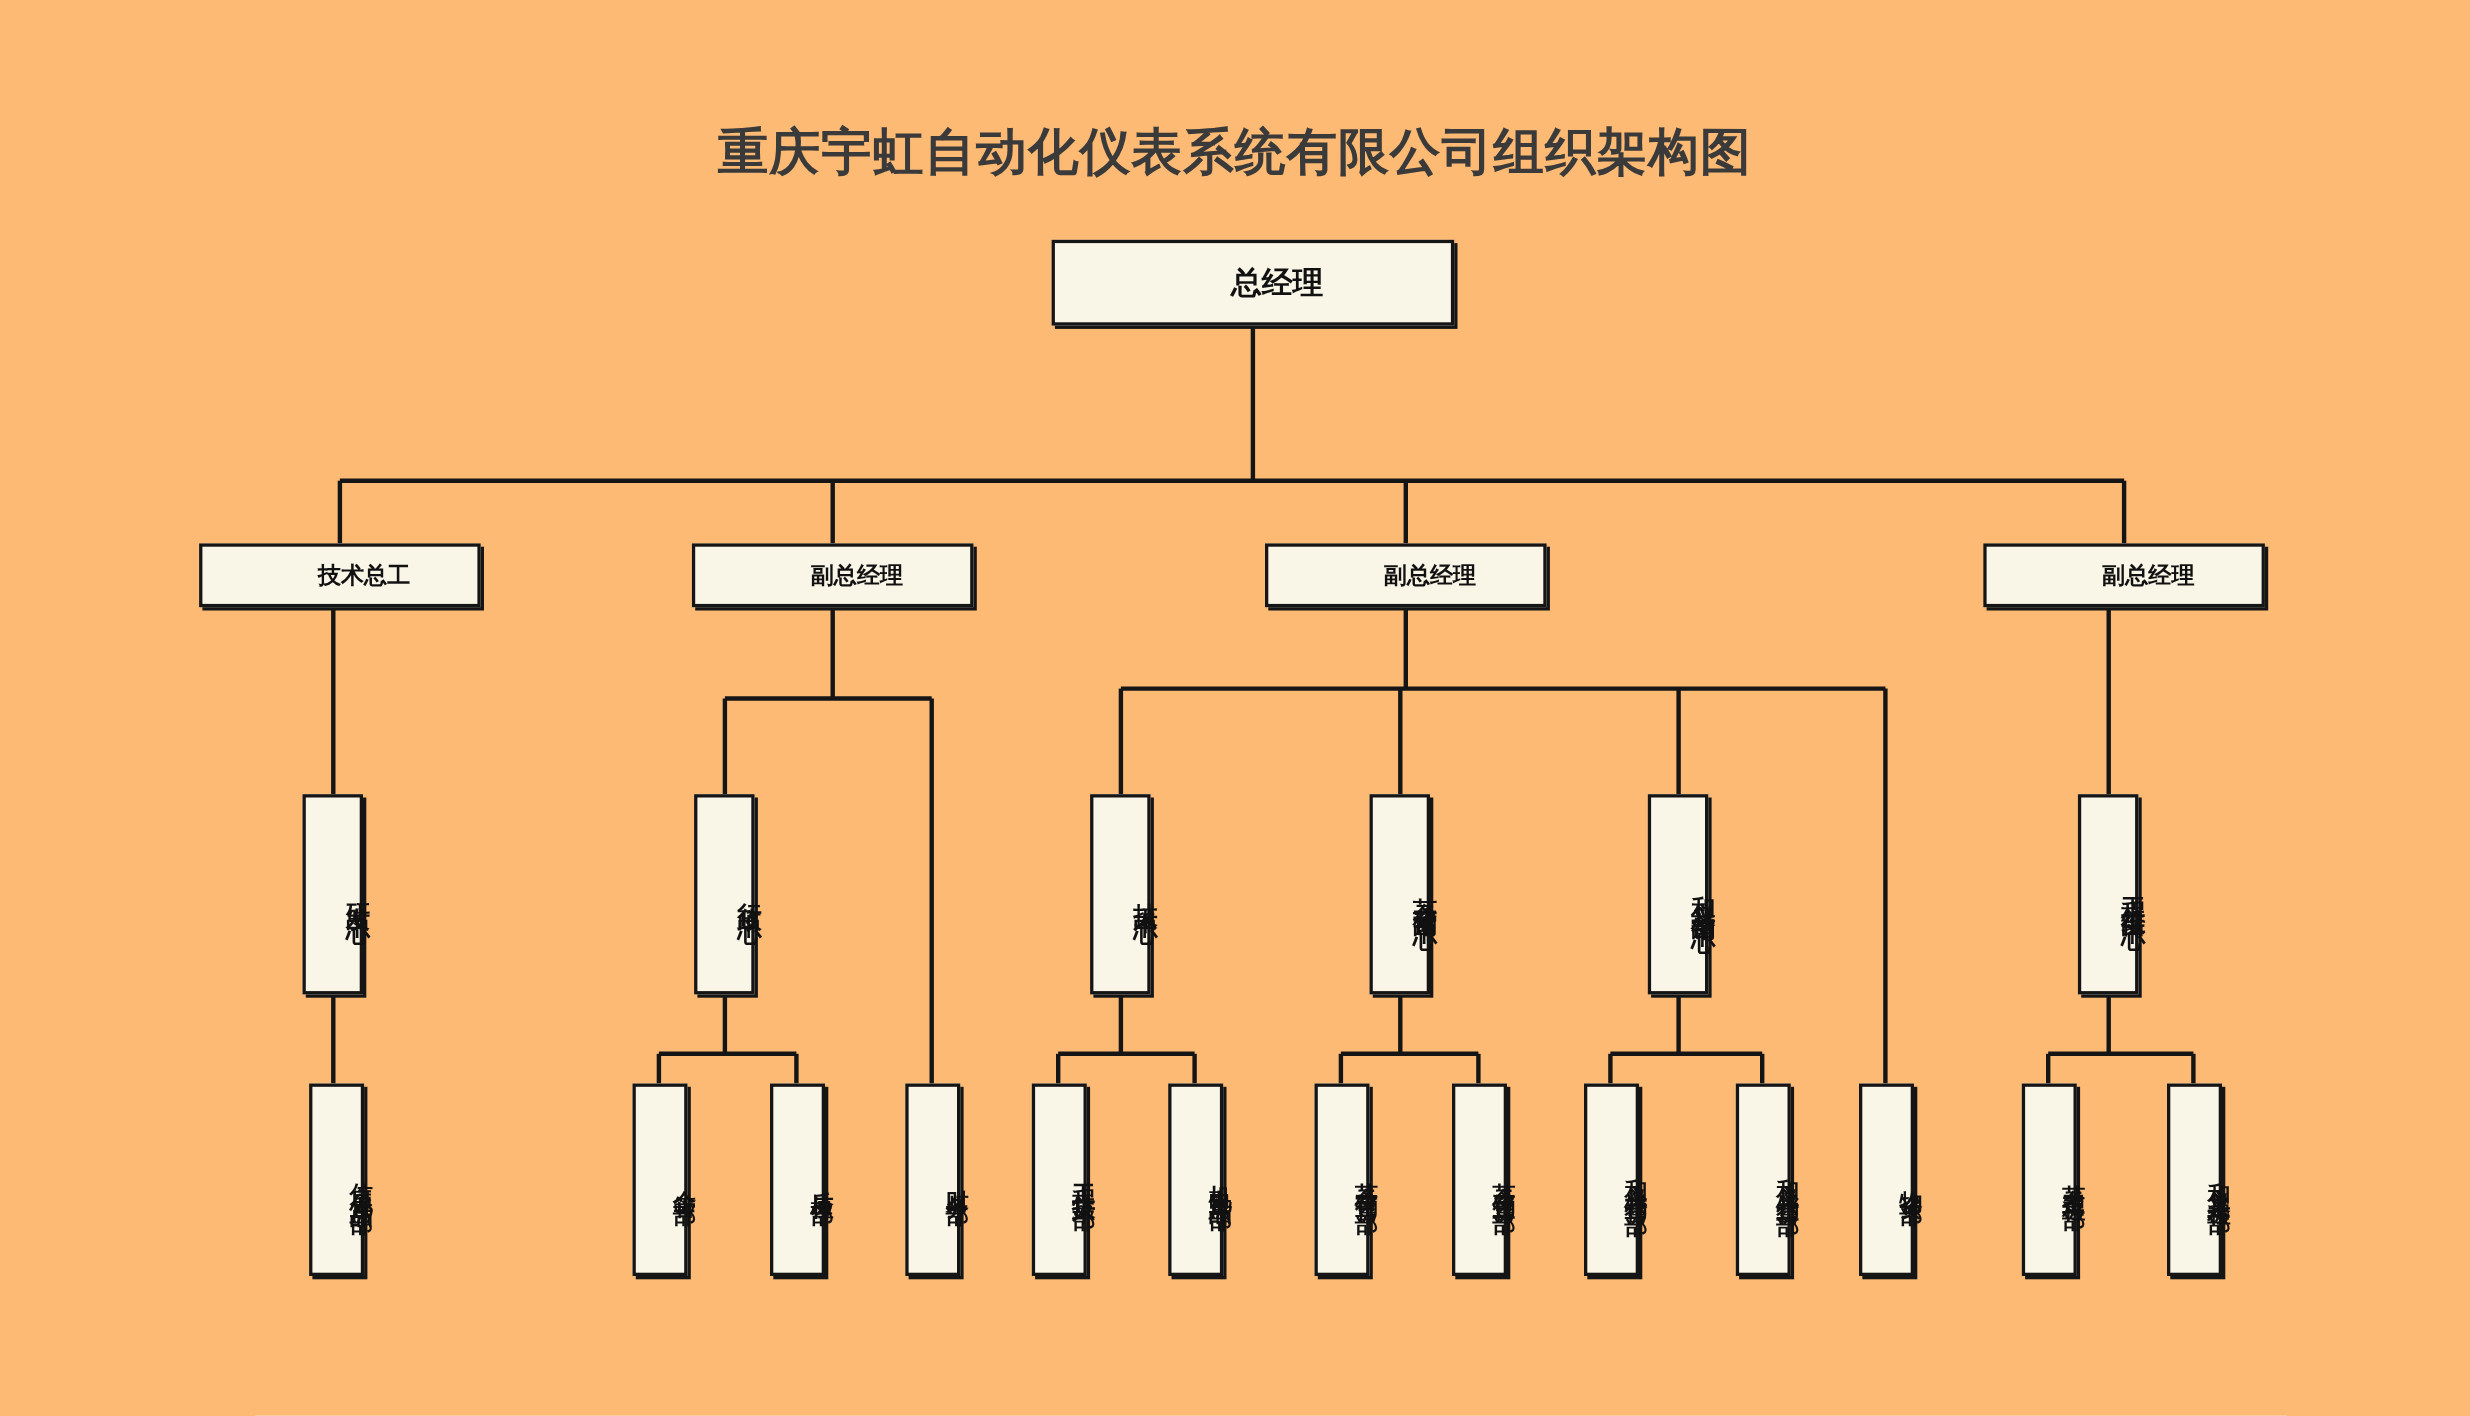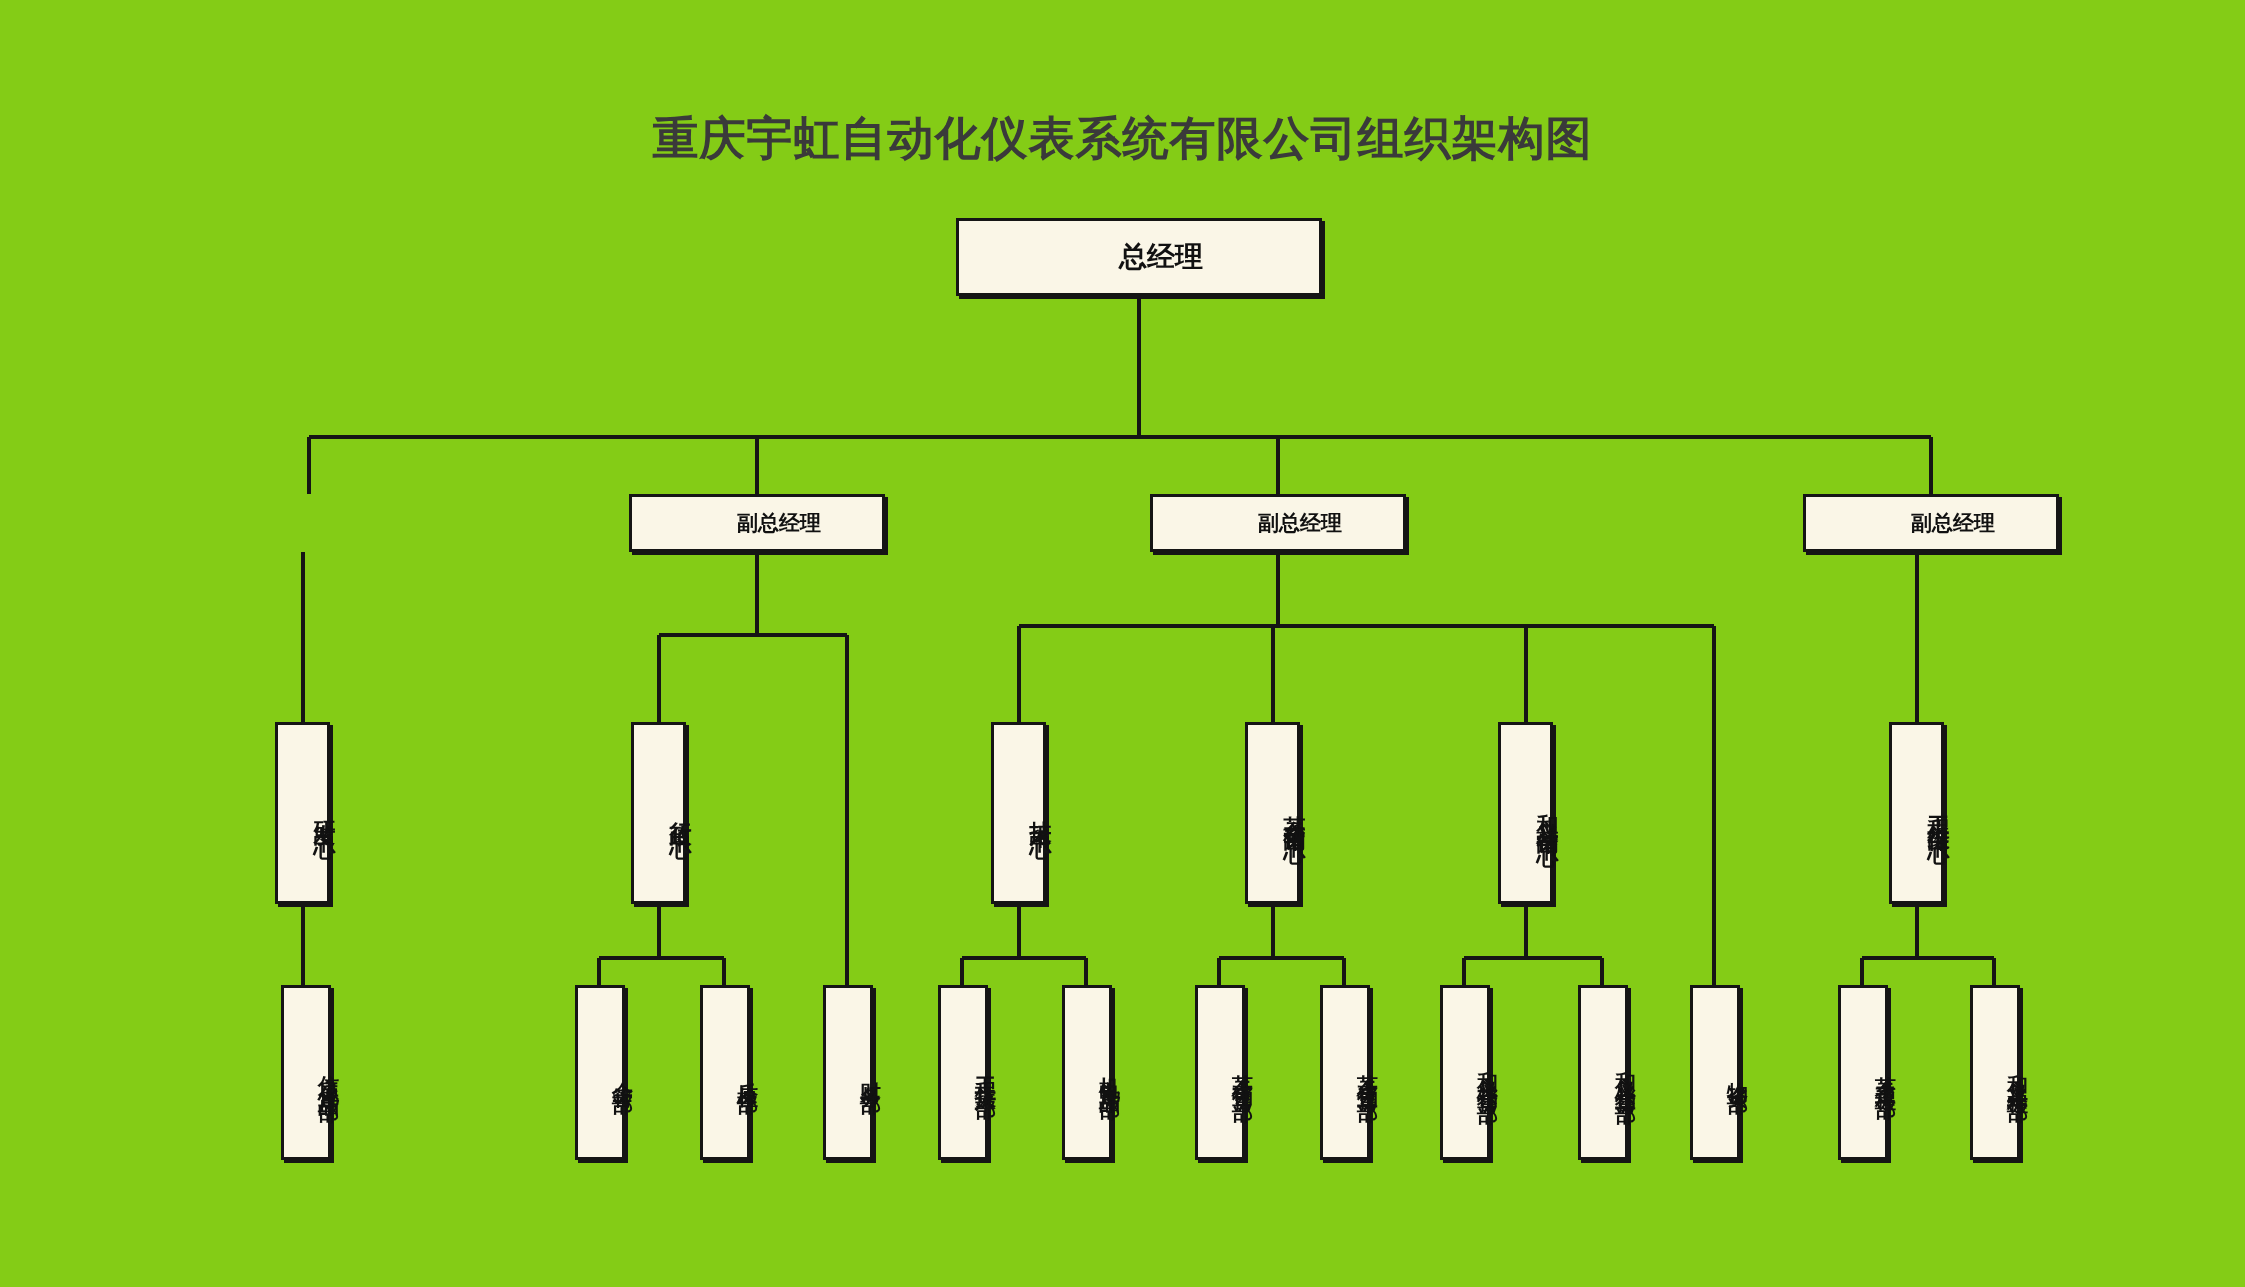--- a/index.html
+++ b/index.html
@@ -10,21 +10,21 @@
   body {
     width: 2245px;
     height: 1287px;
     font-family: "DejaVu Sans", "Liberation Sans", sans-serif;
     overflow: hidden;
   }
   #stage {
     position: relative;
     width: 2245px;
     height: 1287px;
-    background: #84cc16;
+    background: #fdba74;
   }
   #chart-title {
     position: absolute;
     left: 0;
     top: 108px;
     width: 2245px;
     text-align: center;
     font-size: 46px;
     font-weight: 700;
     color: #3a3a3a;
@@ -136,20 +136,21 @@
 
       <line x1="1917" y1="904" x2="1917" y2="958"></line>
       <line x1="1862" y1="958" x2="1994" y2="958"></line>
       <line x1="1862" y1="958" x2="1862" y2="985"></line>
       <line x1="1994" y1="958" x2="1994" y2="985"></line>
     </g>
   </svg>
 
   <div class="node horizontal root" style="left: 956px; top: 218px; width: 366px; height: 78px;">总经理</div>
 
+  <div class="node horizontal level2" style="left: 181px; top: 494px; width: 256px; height: 58px;">技术总工</div>
   <div class="node horizontal level2" style="left: 629px; top: 494px; width: 256px; height: 58px;">副总经理</div>
   <div class="node horizontal level2" style="left: 1150px; top: 494px; width: 256px; height: 58px;">副总经理</div>
   <div class="node horizontal level2" style="left: 1803px; top: 494px; width: 256px; height: 58px;">副总经理</div>
 
   <div class="node vertical level3" style="left: 275px; top: 722px; width: 55px; height: 182px;">研发中心</div>
   <div class="node vertical level3" style="left: 631px; top: 722px; width: 55px; height: 182px;">行政中心</div>
   <div class="node vertical level3" style="left: 991px; top: 722px; width: 55px; height: 182px;">技术中心</div>
   <div class="node vertical level3" style="left: 1245px; top: 722px; width: 55px; height: 182px;">茅台营销中心</div>
   <div class="node vertical level3" style="left: 1498px; top: 722px; width: 55px; height: 182px;">和义兴营销中心</div>
   <div class="node vertical level3" style="left: 1889px; top: 722px; width: 55px; height: 182px;">工程维保中心</div>

